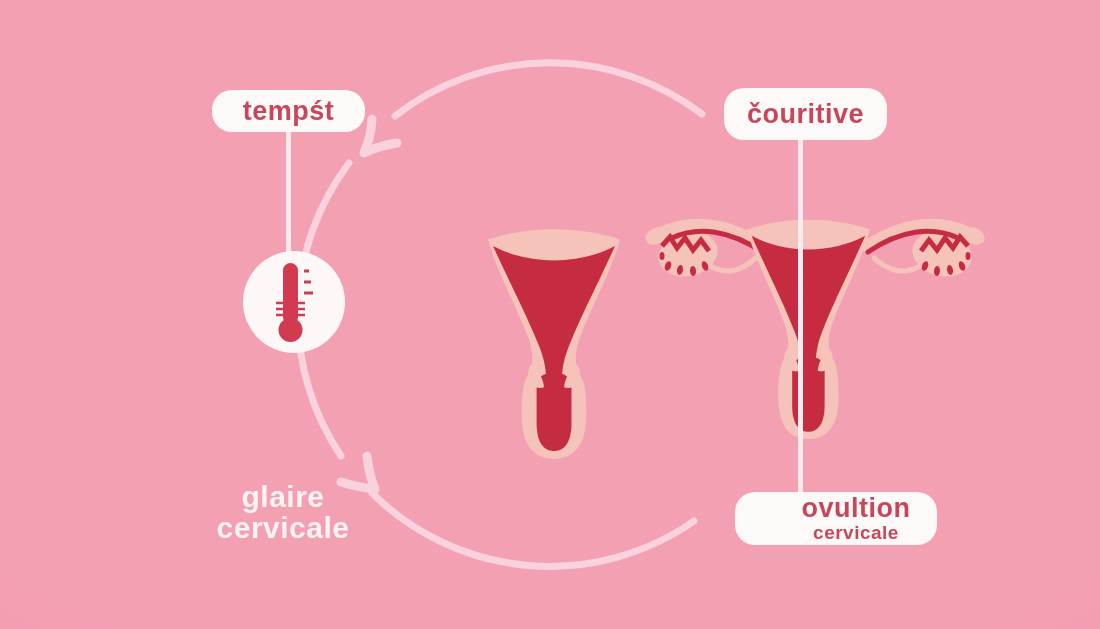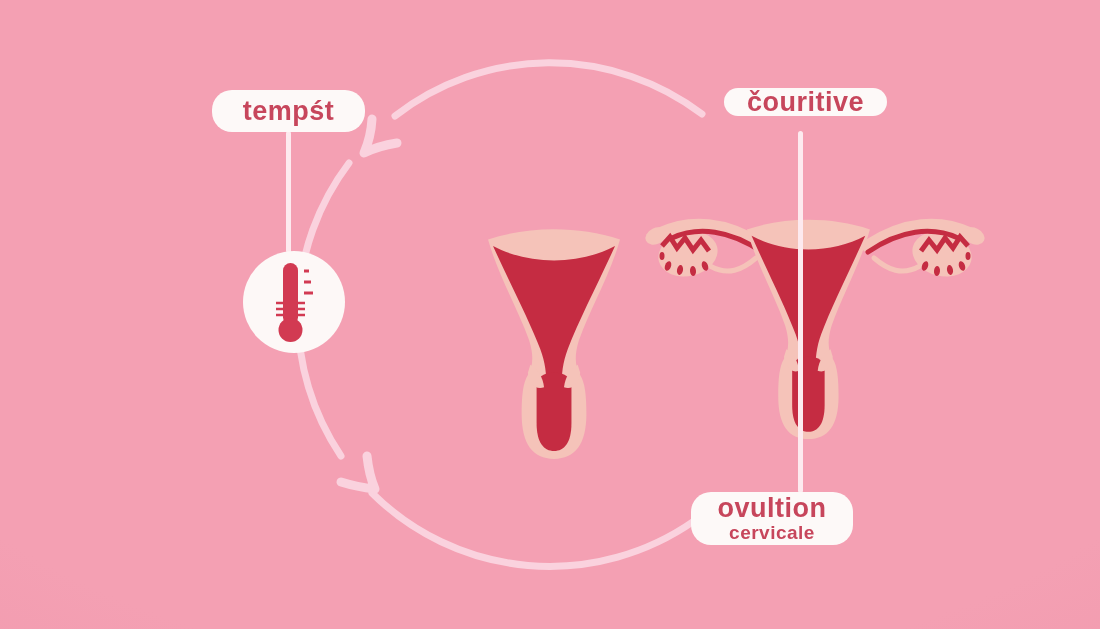--- a/index.html
+++ b/index.html
@@ -18,22 +18,22 @@
   .connector{position:absolute;width:4.5px;background:var(--connector);border-radius:3px;}
   #line-temp{left:286px;top:131px;height:122px;}
   #line-ovu{left:798px;top:131px;height:362px;}
   
   .card{
     position:absolute;background:var(--card-bg);border-radius:20px;
     display:flex;align-items:center;justify-content:center;
     color:var(--card-text);font-weight:600;letter-spacing:.5px;
   }
   #card-temp{left:212px;top:90px;width:153px;height:42px;font-size:27px;}
-  #card-cour{left:724px;top:88px;width:163px;height:28px;font-size:27px;}
-  #card-ovu{left:691px;top:492px;width:162px;height:53px;flex-direction:column;line-height:1.05;}
+  #card-cour{left:724px;top:88px;width:163px;height:52px;font-size:27px;}
+  #card-ovu{left:735px;top:492px;width:162px;height:53px;flex-direction:column;line-height:1.05;padding-left:40px;}
   #card-ovu .l1{font-size:27px;}
   #card-ovu .l2{font-size:19px;}
   
   #mucus{
     position:absolute;left:183px;top:481px;width:200px;text-align:center;
     color:var(--white-text);font-size:30px;line-height:31px;font-weight:600;letter-spacing:.5px;
   }
   
   #thermo{
     position:absolute;left:243px;top:251px;width:102px;height:102px;border-radius:50%;
@@ -133,14 +133,18 @@
     <span>tempśt</span>
   </div>
   <div class="card" id="card-cour">
     <span>čouritive</span>
   </div>
   <div class="card" id="card-ovu">
     <span class="l1">ovultion</span>
     <span class="l2">cervicale</span>
   </div>
 
+  <div id="mucus">
+    <div>glaire</div>
+    <div>cervicale</div>
+  </div>
 
 </div>
 
 </body></html>

